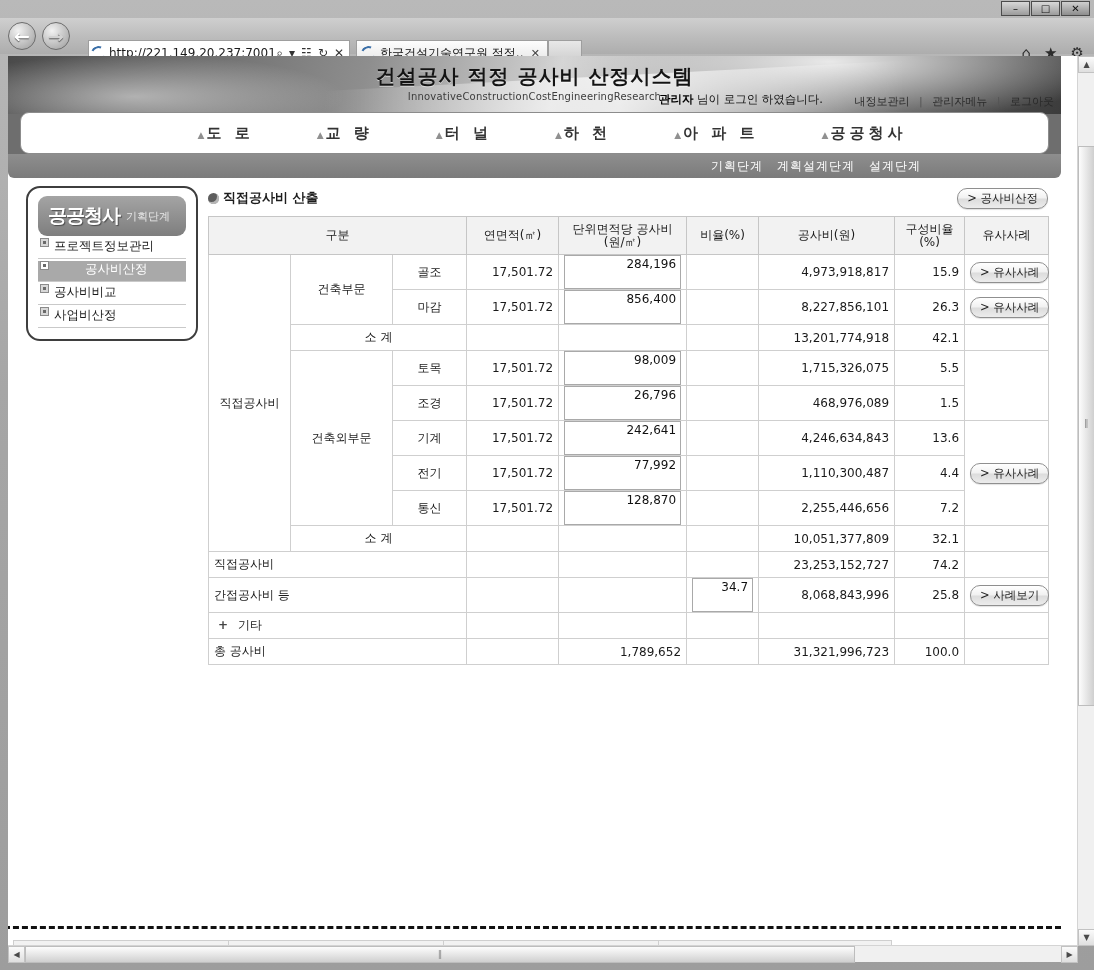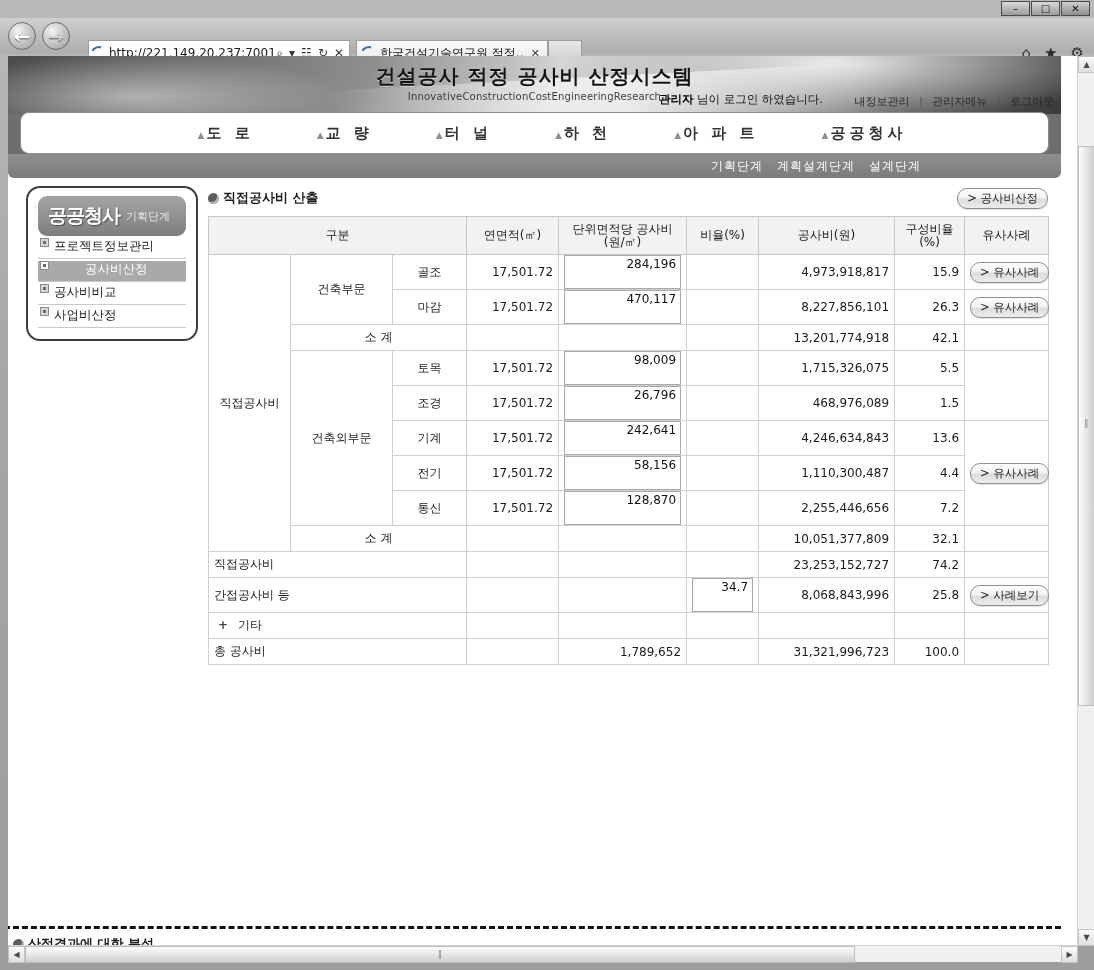--- a/index.html
+++ b/index.html
@@ -456,21 +456,21 @@
                   </td>
                 <td class="r"></td>
                 <td class="r">4,973,918,817</td>
                 <td class="r">15.9</td>
                 <td class="btncell"><span class="btn">&gt; 유사사례</span></td>
               </tr>
               <tr>
                 <td class="c">마감</td>
                 <td class="r">17,501.72</td>
                 <td>
-                    <span class="numinput">470,117</span>
+                    <span class="numinput">856,400</span>
                   </td>
                 <td class="r"></td>
                 <td class="r">8,227,856,101</td>
                 <td class="r">26.3</td>
                 <td class="btncell"><span class="btn">&gt; 유사사례</span></td>
               </tr>
               <tr>
                 <td class="c" colspan="2">소 계</td>
                 <td></td>
                 <td></td>
@@ -509,21 +509,21 @@
                   </td>
                 <td class="r"></td>
                 <td class="r">4,246,634,843</td>
                 <td class="r">13.6</td>
                 <td class="btncell" rowspan="3"><span class="btn">&gt; 유사사례</span></td>
               </tr>
               <tr>
                 <td class="c">전기</td>
                 <td class="r">17,501.72</td>
                 <td>
-                    <span class="numinput">58,156</span>
+                    <span class="numinput">77,992</span>
                   </td>
                 <td class="r"></td>
                 <td class="r">1,110,300,487</td>
                 <td class="r">4.4</td>
               </tr>
               <tr>
                 <td class="c">통신</td>
                 <td class="r">17,501.72</td>
                 <td>
                     <span class="numinput">128,870</span>
@@ -579,24 +579,20 @@
                 <td></td>
                 <td class="r">31,321,996,723</td>
                 <td class="r">100.0</td>
                 <td></td>
               </tr>
             </tbody>
           </table>
         </div>
 
         <div id="analysis">
-          <div class="sect-title">
-            <span class="sect-dot"></span>
-            <span>산정결과에 대한 분석</span>
-          </div>
 
           <table class="grid" id="an-table">
             <colgroup>
               <col style="width:215px">
                 <col style="width:215px">
               <col style="width:215px">
                 <col style="width:233px">
             </colgroup>
             <tbody>
               <tr>

